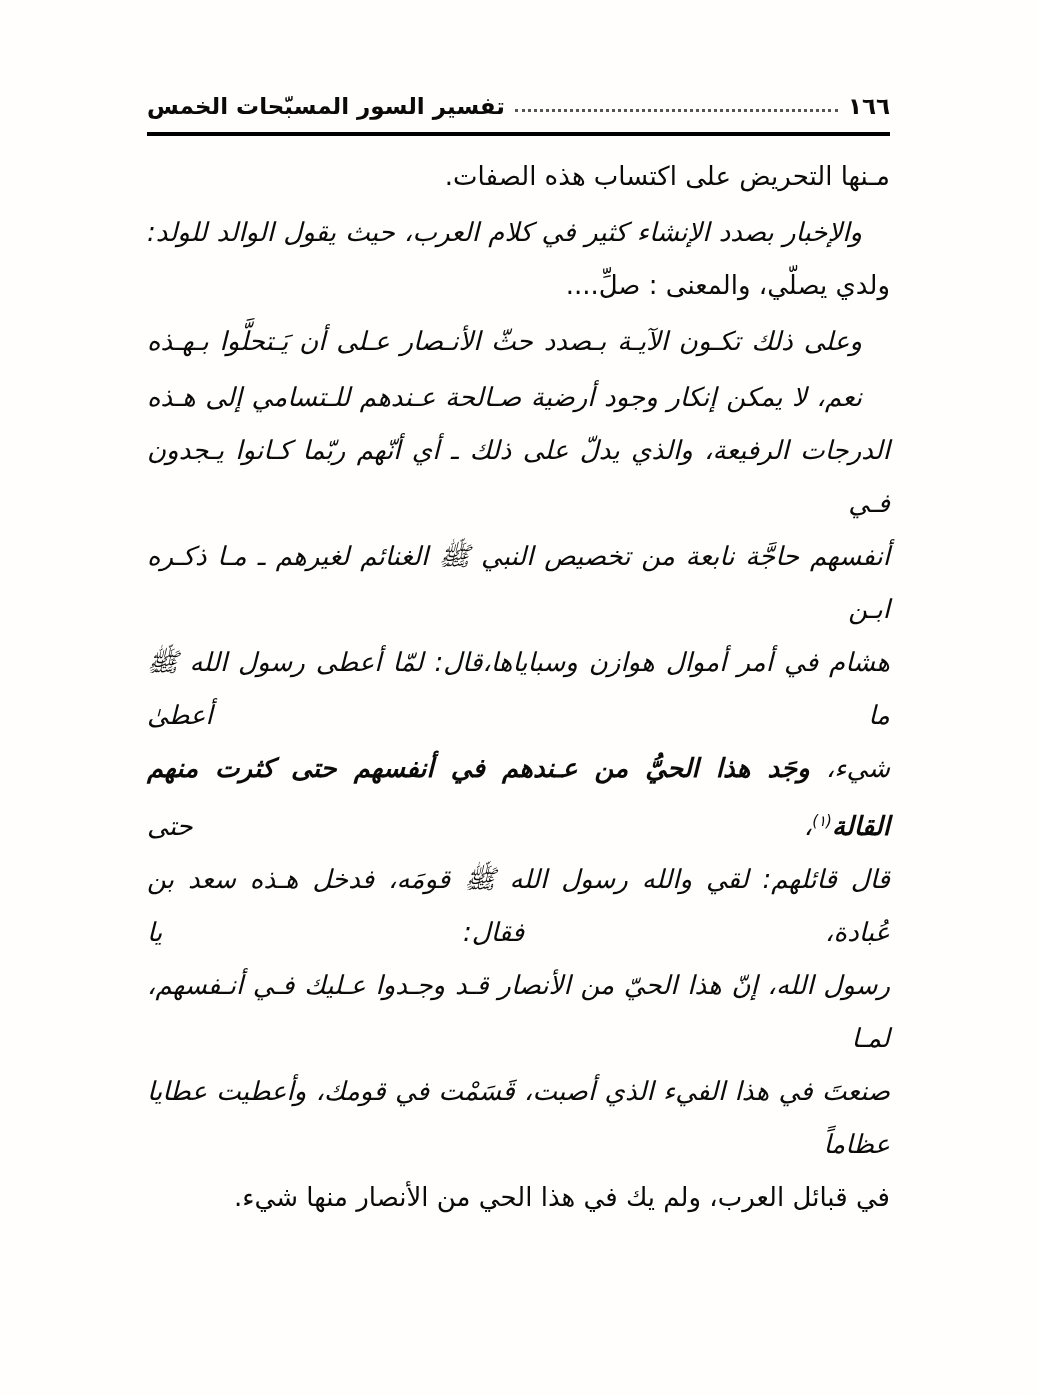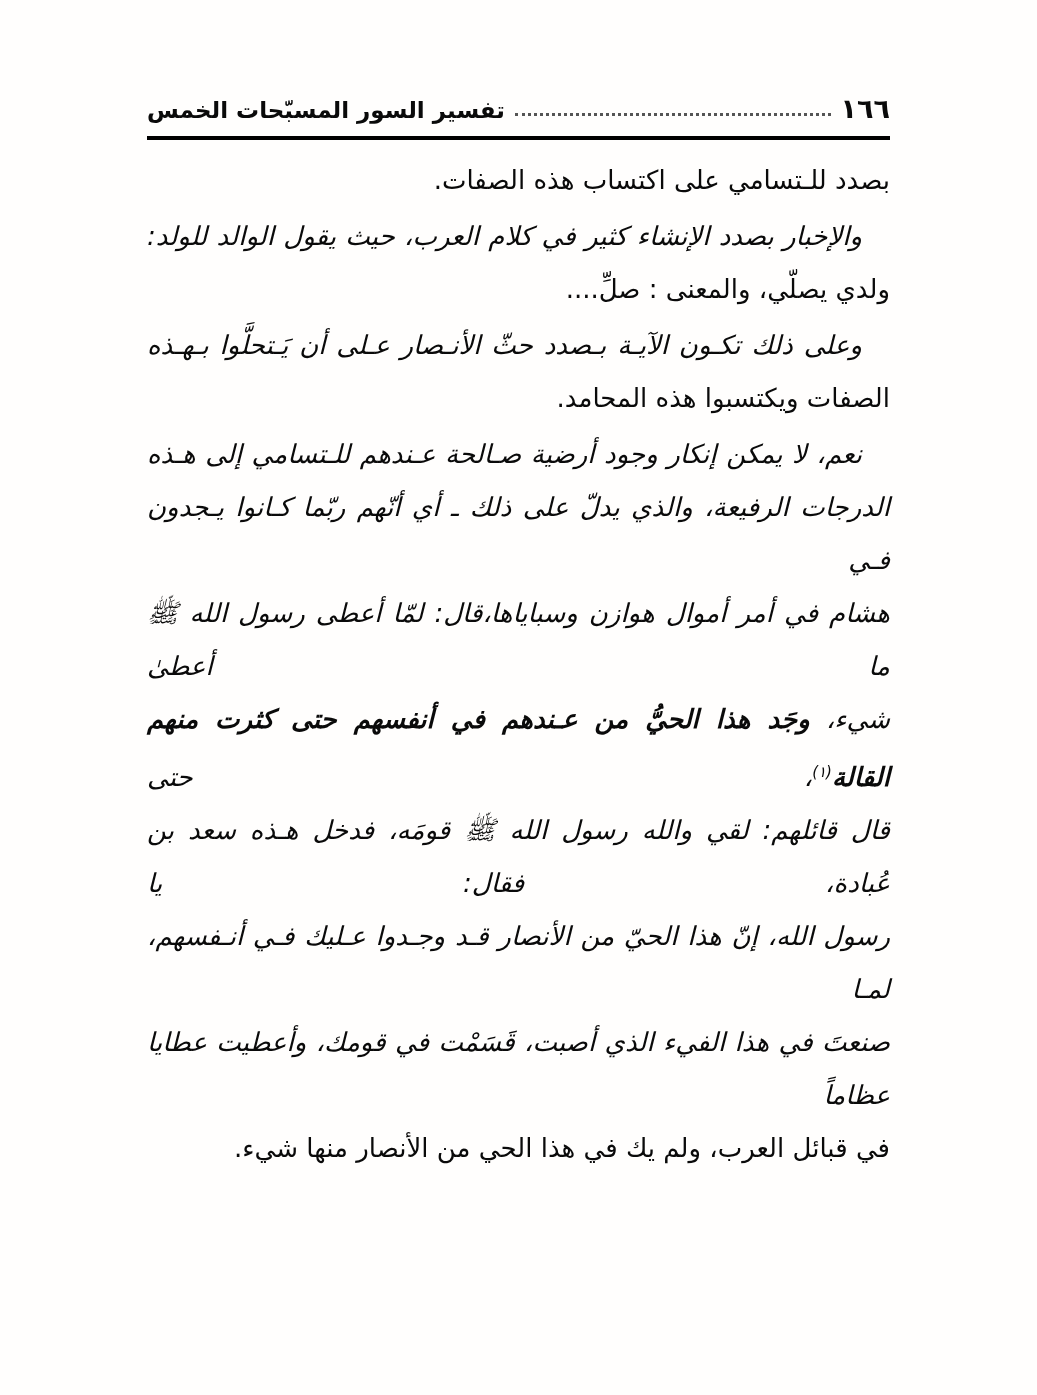--- a/index.html
+++ b/index.html
@@ -24,21 +24,21 @@
     right: 147px;
     width: 743px;
   }
   
   .running-head {
     margin-top: 95px;
     display: flex;
     align-items: flex-end;
   }
   .page-number {
-    font-size: 27px;
+    font-size: 23px;
     font-weight: bold;
     letter-spacing: 1px;
     line-height: 1;
     padding-bottom: 2px;
   }
   .leader {
     flex: 1;
     border-bottom: 3px dotted #555;
     margin: 0 10px 8px 10px;
     height: 1px;
@@ -94,27 +94,27 @@
 
     <div class="running-head">
       <div class="page-number">١٦٦</div>
       <div class="leader"></div>
       <div class="book-title">تفسير السور المسبّحات الخمس</div>
     </div>
 
     <div class="header-rule"></div>
 
     <div class="body-text">
-        <div class="line"><span>بصدد للـتسامي على اكتساب هذه الصفات.</span></div>
+        <div class="line"><span>مـنها التحريض على اكتساب هذه الصفات.</span></div>
         <div class="line justify indent parastart"><span>والإخبار بصدد الإنشاء كثير في كلام العرب، حيث يقول الوالد للولد:</span></div>
         <div class="line"><span>ولدي يصلّي، والمعنى : صلِّ....</span></div>
         <div class="line justify indent parastart"><span>وعلى ذلك تكـون الآيـة بـصدد حثّ الأنـصار عـلى أن يَـتحلَّوا بـهـذه</span></div>
-        <div class="line"><span>الصفات ويكتسبوا هذه المحامد.</span></div>
         <div class="line justify indent parastart"><span>نعم، لا يمكن إنكار وجود أرضية صـالحة عـندهم للـتسامي إلى هـذه</span></div>
         <div class="line justify"><span>الدرجات الرفيعة، والذي يدلّ على ذلك ـ أي أنّهم ربّما كـانوا يـجدون فـي</span></div>
+        <div class="line justify"><span>أنفسهم حاجَّة نابعة من تخصيص النبي ﷺ الغنائم لغيرهم ـ مـا ذكـره ابـن</span></div>
         <div class="line justify"><span>هشام في أمر أموال هوازن وسباياها،قال: لمّا أعطى رسول الله ﷺ ما أعطىٰ</span></div>
         <div class="line justify"><span>شيء، </span><span class="bold">وجَد هذا الحيُّ من عـندهم في أنفسهم حتى كثرت منهم القالة</span><span class="fn-marker">(١)</span><span>، حتى</span></div>
         <div class="line justify"><span>قال قائلهم: لقي والله رسول الله ﷺ قومَه، فدخل هـذه سعد بن عُبادة، فقال: يا</span></div>
         <div class="line justify"><span>رسول الله، إنّ هذا الحيّ من الأنصار قـد وجـدوا عـليك فـي أنـفسهم، لمـا</span></div>
         <div class="line justify"><span>صنعتَ في هذا الفيء الذي أصبت، قَسَمْت في قومك، وأعطيت عطايا عظاماً</span></div>
         <div class="line"><span>في قبائل العرب، ولم يك في هذا الحي من الأنصار منها شيء.</span></div>
         <div class="line justify indent parastart"></div>
       </div>
 
   </div>

